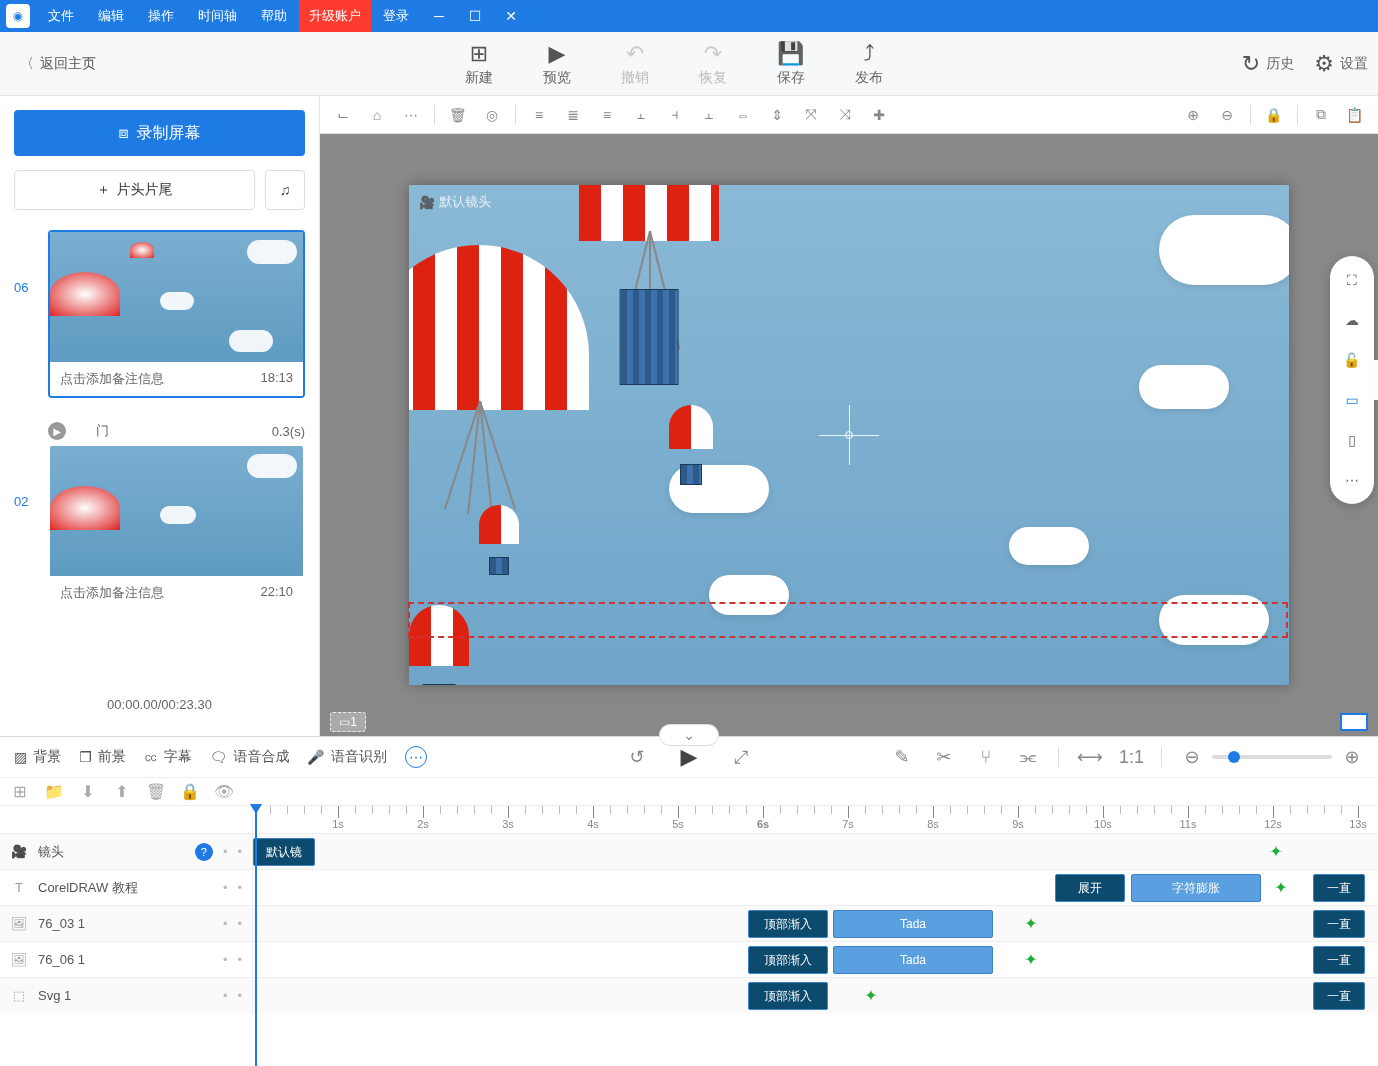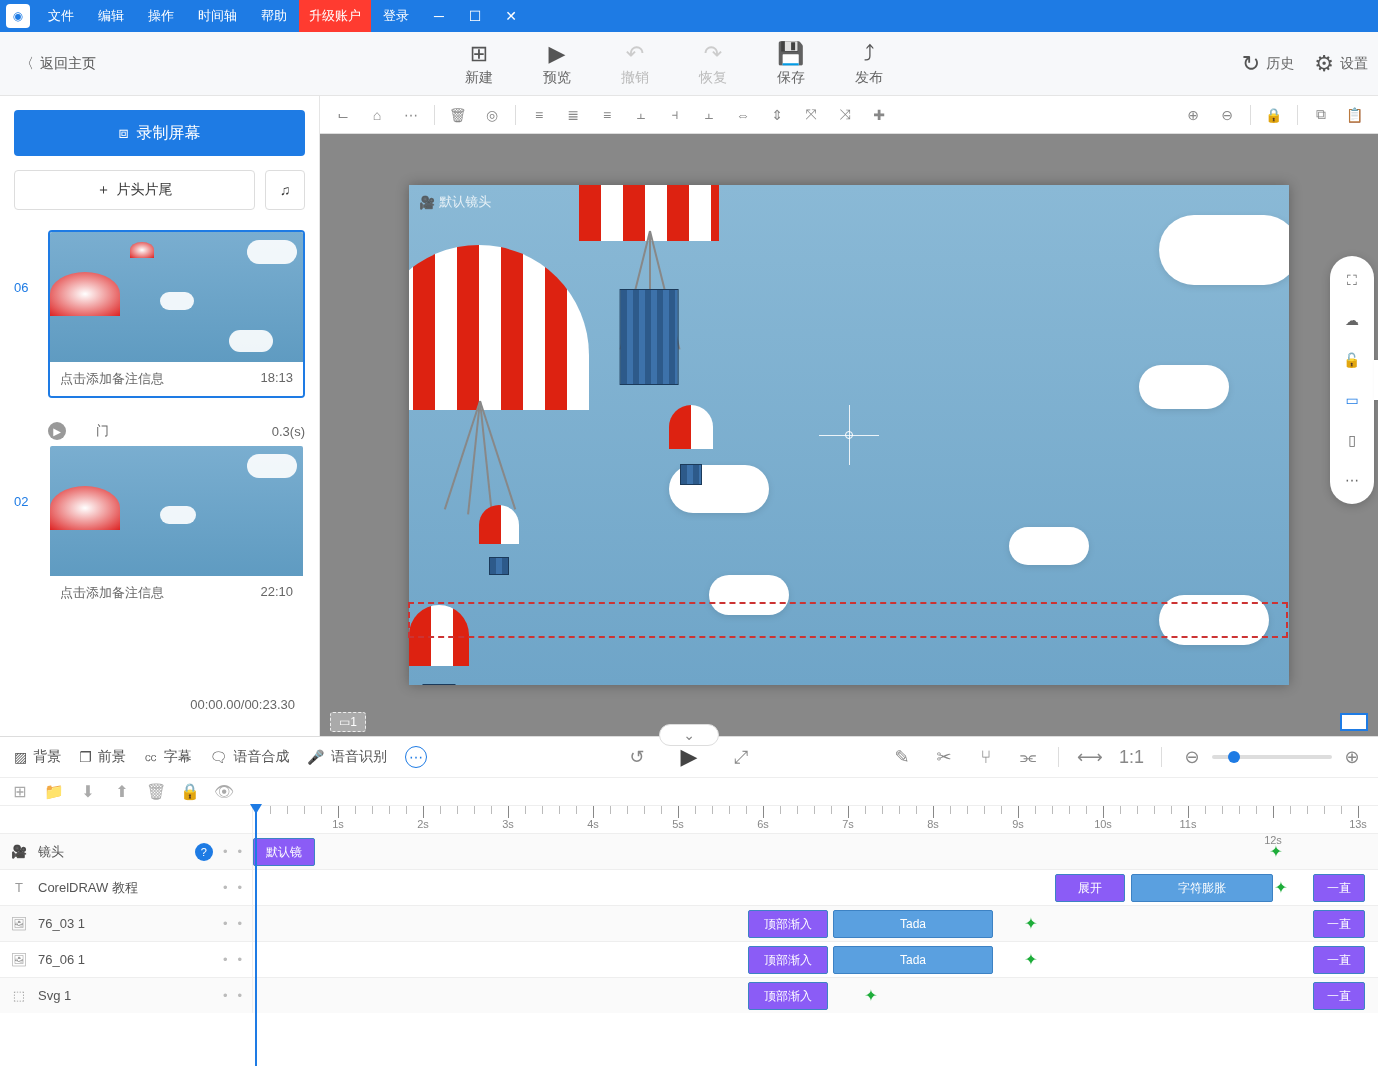--- a/index.html
+++ b/index.html
@@ -28,21 +28,21 @@
 .scene-item{display:flex;gap:10px;margin-bottom:20px}
 .scene-num{width:24px;color:#1e7be4;font-size:13px;padding-top:50px}
 .scene-card{flex:1;border:2px solid transparent;border-radius:4px;overflow:hidden}
 .scene-card.active{border-color:#1e7be4}
 .scene-thumb{height:130px;background:linear-gradient(#7aaed0,#5f9bc1);position:relative;overflow:hidden}
 .scene-thumb .cloud{position:absolute;background:#fff;border-radius:50px;opacity:.9}
 .scene-thumb .para{position:absolute;width:30px;height:18px;background:radial-gradient(#fff,#d22);border-radius:50% 50% 0 0}
 .scene-info{display:flex;justify-content:space-between;padding:8px 10px;background:#fff;font-size:13px;color:#666}
 .trans-row{display:flex;align-items:center;gap:10px;padding:4px 0 4px 34px;color:#666;font-size:13px}
 .trans-row .play{width:18px;height:18px;border-radius:50%;background:#999;color:#fff;display:flex;align-items:center;justify-content:center;font-size:10px}
-.time-status{text-align:right;padding:10px;color:#666;font-size:13px}
+.time-status{text-align:center;padding:10px;color:#666;font-size:13px}
 .canvas-area{flex:1;background:#888;position:relative;overflow:hidden}
 .icon-toolbar{height:38px;background:#fff;border-bottom:1px solid #ddd;display:flex;align-items:center;gap:4px;padding:0 8px}
 .itb-btn{width:30px;height:30px;display:flex;align-items:center;justify-content:center;color:#888;cursor:pointer;border-radius:3px}
 .itb-sep{width:1px;height:20px;background:#ddd;margin:0 4px}
 .itb-spacer{flex:1}
 .canvas-stage{position:absolute;top:38px;left:0;right:0;bottom:0;background:#888;display:flex;align-items:center;justify-content:center}
 .artboard{position:absolute;width:880px;height:500px;background:linear-gradient(#8ab9d6 0%,#6fa5c8 100%);box-shadow:0 0 12px rgba(0,0,0,.3);overflow:hidden}
 .artboard .lbl{position:absolute;top:8px;left:10px;color:#fff;opacity:.8;font-size:13px;display:flex;align-items:center;gap:4px}
 .artboard .cross{position:absolute;left:50%;top:50%;width:60px;height:60px;transform:translate(-50%,-50%)}
 .artboard .cross:before,.artboard .cross:after{content:"";position:absolute;background:rgba(255,255,255,.85)}
@@ -87,21 +87,21 @@
 .ruler .playhead:before{content:"";position:absolute;top:-2px;left:-5px;width:12px;height:10px;background:#1e7be4;clip-path:polygon(0 0,100% 0,50% 100%)}
 .track-row{display:flex;height:36px;border-top:1px solid #eee}
 .track-row:nth-child(odd){background:#fafafa}
 .track-label{width:253px;flex-shrink:0;display:flex;align-items:center;padding:0 10px;gap:10px;border-right:1px solid #eee;font-size:13px;color:#555}
 .track-label .ticon{color:#999;width:18px;text-align:center}
 .track-label .tname{flex:1}
 .track-label .tdot{color:#bbb;cursor:pointer}
 .track-label .tinfo{width:18px;height:18px;border-radius:50%;background:#1e7be4;color:#fff;font-size:11px;display:flex;align-items:center;justify-content:center}
 .track-lane{flex:1;position:relative}
 .clip{position:absolute;top:4px;height:28px;background:#5aa0e0;color:#fff;font-size:12px;display:flex;align-items:center;justify-content:center;border-radius:2px;border:1px solid #3d82c4}
-.clip.solid{background:#8b5cf6}
+.clip.solid{background:#0c4a6e}
 .add-key{position:absolute;top:10px;width:16px;height:16px;color:#1ead3a;font-size:16px;text-align:center;line-height:16px;cursor:pointer}
 </style>
 </head>
 <body>
 
 <div class="titlebar">
   <div class="app-ico">◉</div>
   <div class="menu-item">文件</div>
   <div class="menu-item">编辑</div>
   <div class="menu-item">操作</div>
@@ -391,21 +391,21 @@
         <div class="tick" style="left: 289px;"></div>
         <div class="tick" style="left: 306px;"></div>
         <div class="tick" style="left: 323px;"></div>
         <div class="tick major" style="left: 425px;"></div>
         <div class="tlabel" style="left: 425px;">5s</div>
         <div class="tick" style="left: 357px;"></div>
         <div class="tick" style="left: 374px;"></div>
         <div class="tick" style="left: 391px;"></div>
         <div class="tick" style="left: 408px;"></div>
         <div class="tick major" style="left: 510px;"></div>
-        <div class="tlabel" style="left: 510px;">6s</div>
+        <div class="tlabel" style="left: 510px; font-weight: bold;">6s</div>
         <div class="tick" style="left: 442px;"></div>
         <div class="tick" style="left: 459px;"></div>
         <div class="tick" style="left: 476px;"></div>
         <div class="tick" style="left: 493px;"></div>
         <div class="tick major" style="left: 595px;"></div>
         <div class="tlabel" style="left: 595px;">7s</div>
         <div class="tick" style="left: 527px;"></div>
         <div class="tick" style="left: 544px;"></div>
         <div class="tick" style="left: 561px;"></div>
         <div class="tick" style="left: 578px;"></div>
@@ -427,21 +427,21 @@
         <div class="tick" style="left: 799px;"></div>
         <div class="tick" style="left: 816px;"></div>
         <div class="tick" style="left: 833px;"></div>
         <div class="tick major" style="left: 935px;"></div>
         <div class="tlabel" style="left: 935px;">11s</div>
         <div class="tick" style="left: 867px;"></div>
         <div class="tick" style="left: 884px;"></div>
         <div class="tick" style="left: 901px;"></div>
         <div class="tick" style="left: 918px;"></div>
         <div class="tick major" style="left: 1020px;"></div>
-        <div class="tlabel" style="left: 1020px; margin-top: 16px;">12s</div>
+        <div class="tlabel" style="left: 1020px;">12s</div>
         <div class="tick" style="left: 952px;"></div>
         <div class="tick" style="left: 969px;"></div>
         <div class="tick" style="left: 986px;"></div>
         <div class="tick" style="left: 1003px;"></div>
         <div class="tick major" style="left: 1105px;"></div>
         <div class="tlabel" style="left: 1105px;">13s</div>
         <div class="tick" style="left: 1037px;"></div>
         <div class="tick" style="left: 1054px;"></div>
         <div class="tick" style="left: 1071px;"></div>
         <div class="tick" style="left: 1088px;"></div>
@@ -464,21 +464,21 @@
       </div>
       <div class="track-row">
         <div class="track-label">
           <span class="ticon">T</span>
           <span class="tname">CorelDRAW 教程</span>
           <span class="tdot">•</span>
           <span class="tdot">•</span>
         </div>
         <div class="track-lane">
           <div class="clip solid" style="left: 802px; width: 70px;">展开</div>
-          <div class="clip" style="left: 878px; width: 142px;">字符膨胀</div>
+          <div class="clip" style="left: 878px; width: 130px;">字符膨胀</div>
           <div class="clip solid" style="left: 1060px; width: 52px;">一直</div>
           <div class="add-key" style="left: 1020px; color: rgb(30, 173, 58);">✦</div>
         </div>
       </div>
       <div class="track-row">
         <div class="track-label">
           <span class="ticon">🖼</span>
           <span class="tname">76_03 1</span>
           <span class="tdot">•</span>
           <span class="tdot">•</span>

